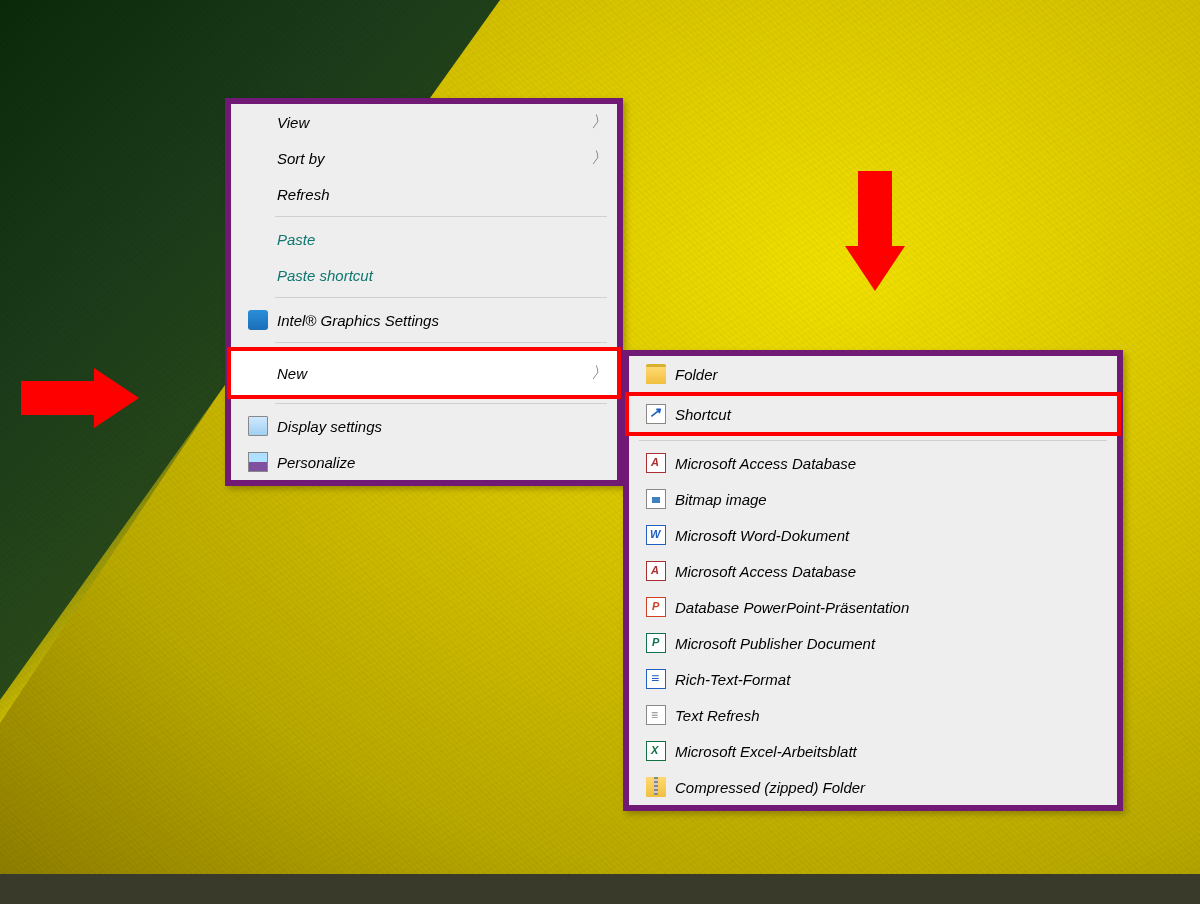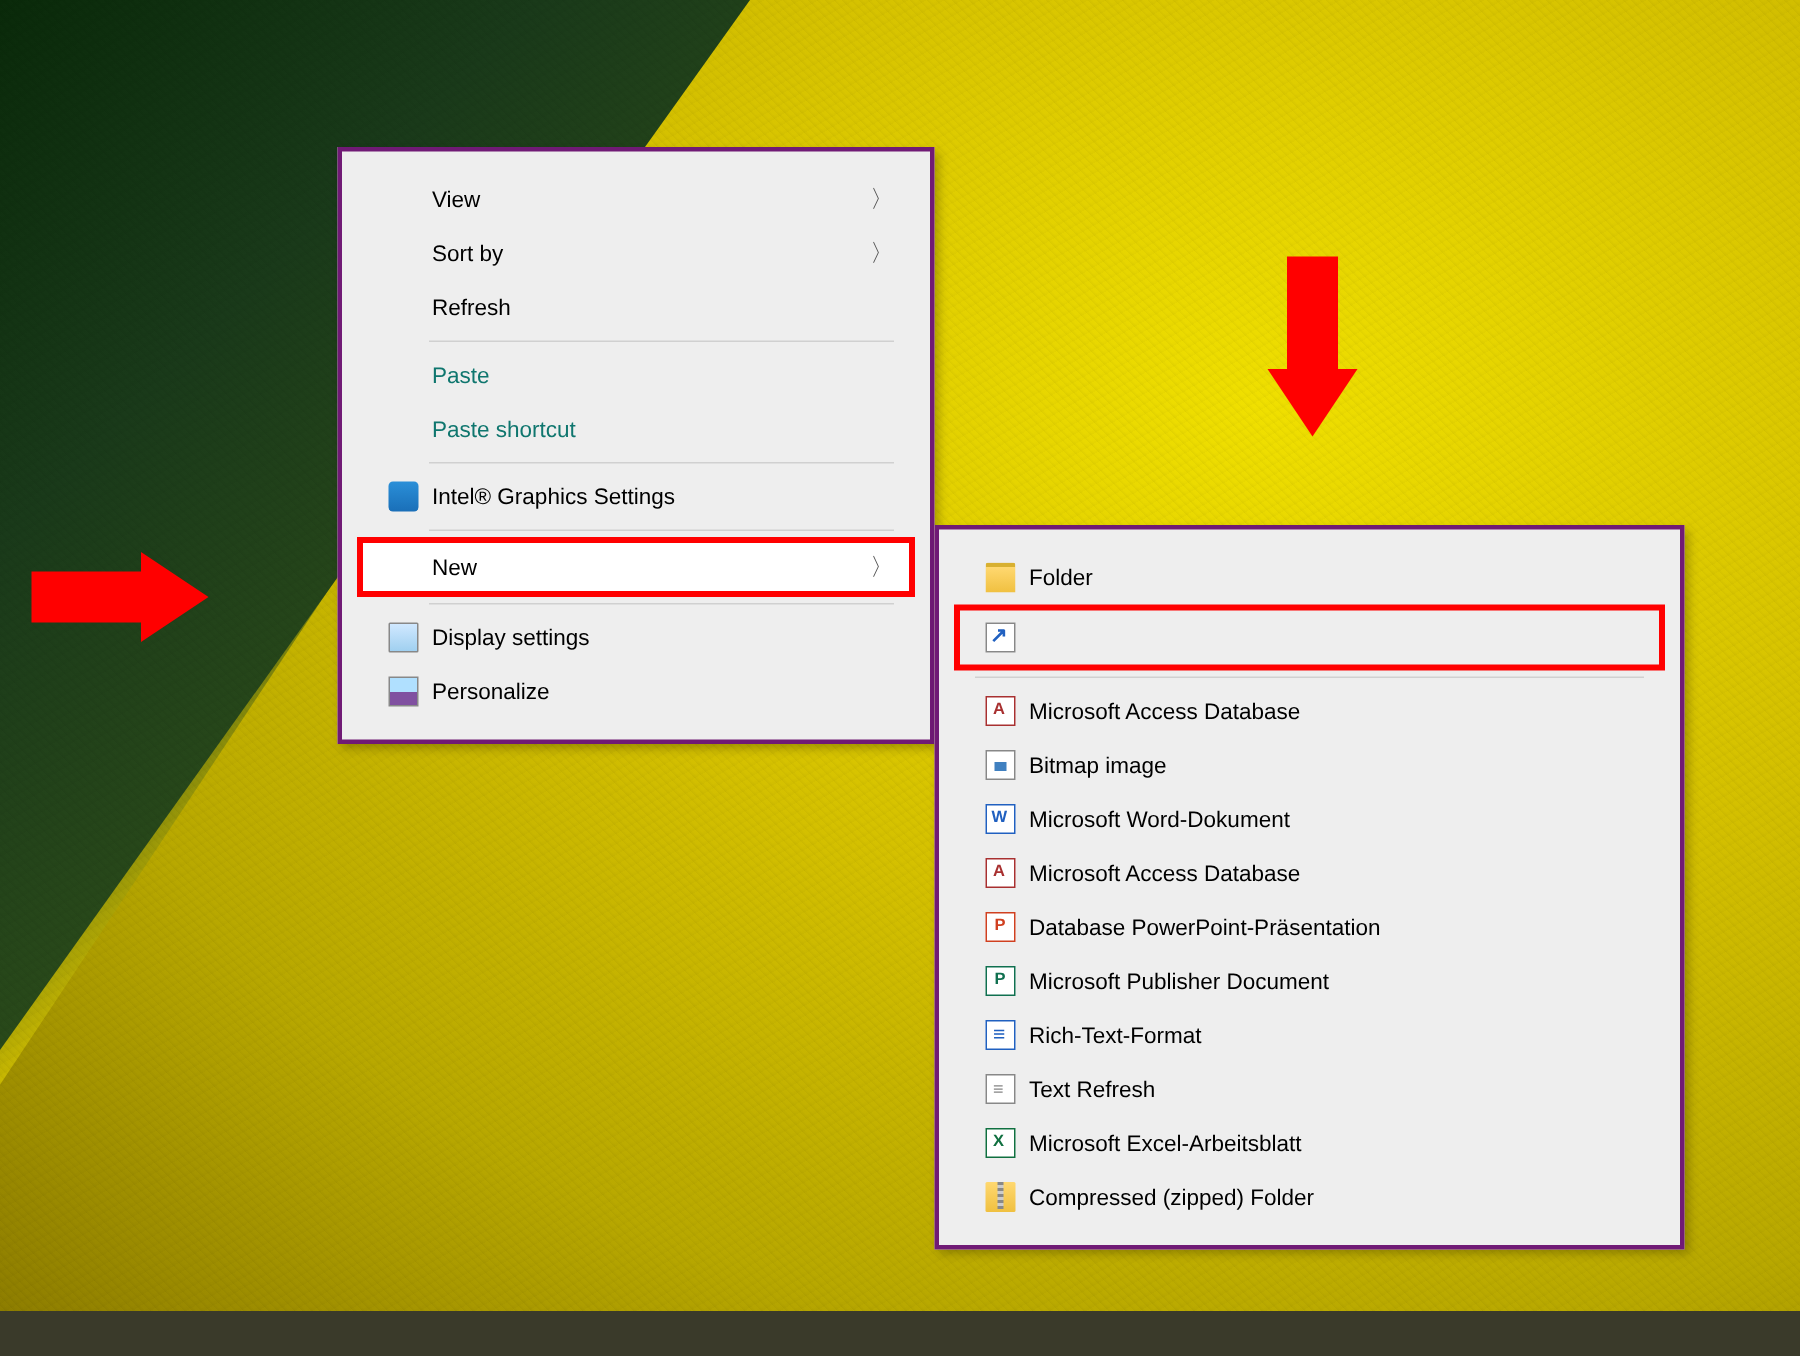--- a/index.html
+++ b/index.html
@@ -43,23 +43,24 @@
       inset: 0;
       background-image: 
         repeating-linear-gradient(45deg, rgba(0,0,0,0.05) 0px, transparent 2px, transparent 4px),
         repeating-linear-gradient(-30deg, rgba(0,0,0,0.03) 0px, transparent 3px, transparent 6px);
       opacity: 0.7;
     }
 
     .menu {
       position: absolute;
       background: #eeeeee;
-      border: 3px solid #701a75;
+      border: 6px solid #701a75;
       box-shadow: 3px 3px 6px rgba(0,0,0,0.25);
-      padding: 14px;
+      padding: 0;
+      font-style: italic;
     }
 
     .menu-main {
       left: 225px;
       top: 98px;
       width: 398px;
     }
 
     .menu-sub {
       left: 623px;
@@ -99,21 +100,21 @@
 
     .menu-sep {
       height: 1px;
       background: #d0d0d0;
       margin: 4px 10px 4px 44px;
     }
 
     .menu-item.selected-new {
       background: #ffffff;
       border: 4px solid #ff0000;
-      height: 40px;
+      height: 52px;
       margin-left: -4px;
       margin-right: -4px;
       z-index: 10;
     }
 
     .menu-sub .menu-item.highlighted-shortcut {
       border: 4px solid #ff0000;
       height: 44px;
       margin-left: -4px;
       margin-right: -4px;
@@ -295,20 +296,21 @@
     <span class="icon-slot">
         <span class="ico ico-folder"></span>
       </span>
     <span class="label">Folder</span>
   </div>
 
   <div class="menu-item highlighted-shortcut">
     <span class="icon-slot">
         <span class="ico ico-shortcut"></span>
       </span>
+    <span class="label">Shortcut</span>
   </div>
 
   <div class="menu-sep" style="margin-left:10px;"></div>
 
   <div class="menu-item">
     <span class="icon-slot">
         <span class="ico ico-access"></span>
       </span>
     <span class="label">Microsoft Access Database</span>
   </div>

